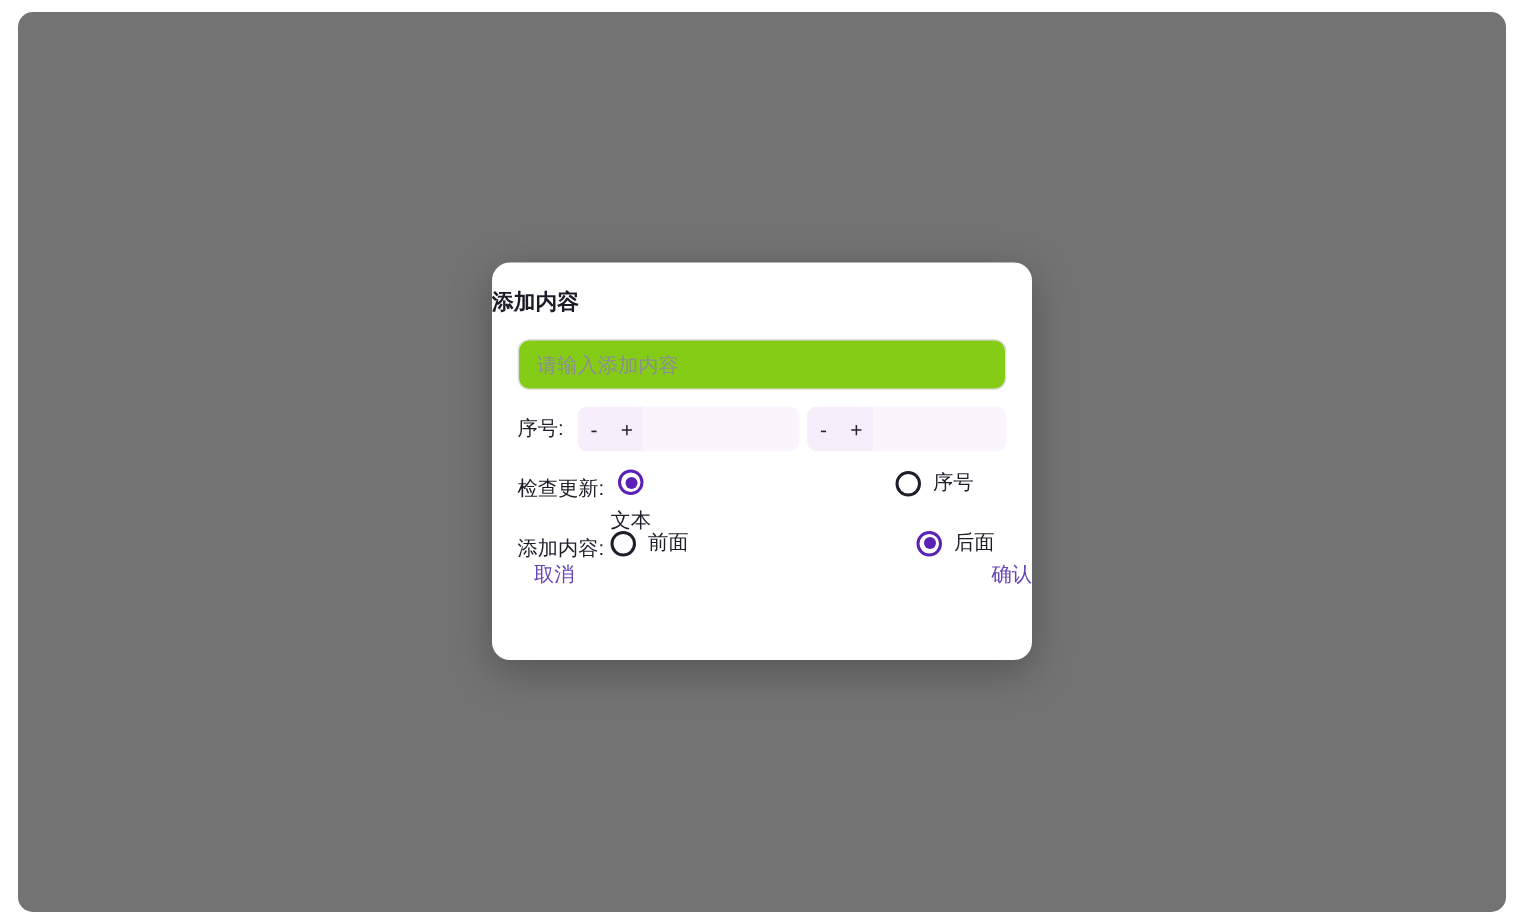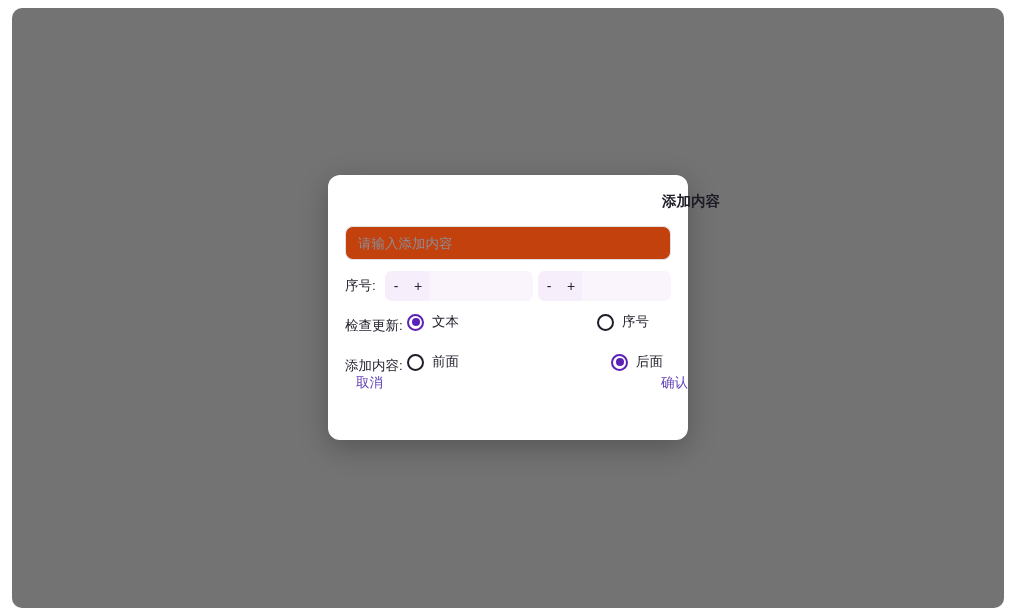--- a/index.html
+++ b/index.html
@@ -252,35 +252,35 @@
     width: 360px; height: 265px;
     background: #ffffff;
     border-radius: 12px;
     z-index: 100;
     box-shadow: 0 8px 28px rgba(0,0,0,.26);
     font-family: "Liberation Sans", "DejaVu Sans", sans-serif;
   }
   #dlg-title {
     position: absolute;
     left: 0; top: 17px; width: 392px;
-    text-align: right;
+    text-align: left;
     font-size: 14.5px; font-weight: bold;
     color: #1d1b26;
   }
   #dlg-input {
     position: absolute;
     left: 17px; top: 51px;
     width: 326px; height: 34px;
     border: 1px solid #e0dfe6;
     border-radius: 8px;
     padding: 0 12px;
     font-size: 13.5px;
     color: #24222e;
     font-family: inherit;
-    background: #c2410c;
+    background: #84cc16;
     outline: none;
   }
   #dlg-input::placeholder { color: #8e8c98; }
 
   .dlg-row-label {
     position: absolute;
     font-size: 13.5px;
     color: #1f1d28;
   }
   #lbl-seq   { left: 17px; top: 102px; }
@@ -309,21 +309,21 @@
     flex: 1; height: 30px;
     background: #ffffff;
     display: flex; align-items: center; justify-content: center;
     font-size: 13px; color: #23212d;
   }
 
   .radio-grp {
     position: absolute;
     display: flex; align-items: center; gap: 8px;
   }
-  #rad-text { left: 79px;  top: 138px; }
+  #rad-text { left: 79px;  top: 138px; flex-direction: column; }
   #rad-seq  { left: 269px; top: 138px; }
   #rad-pre  { left: 79px;  top: 178px; }
   #rad-post { left: 283px; top: 178px; }
   .radio {
     width: 17px; height: 17px; border-radius: 50%;
     border: 2px solid #1f1d28;
     display: flex; align-items: center; justify-content: center;
     flex: none;
   }
   .radio.on { border-color: #5b21b6; }

